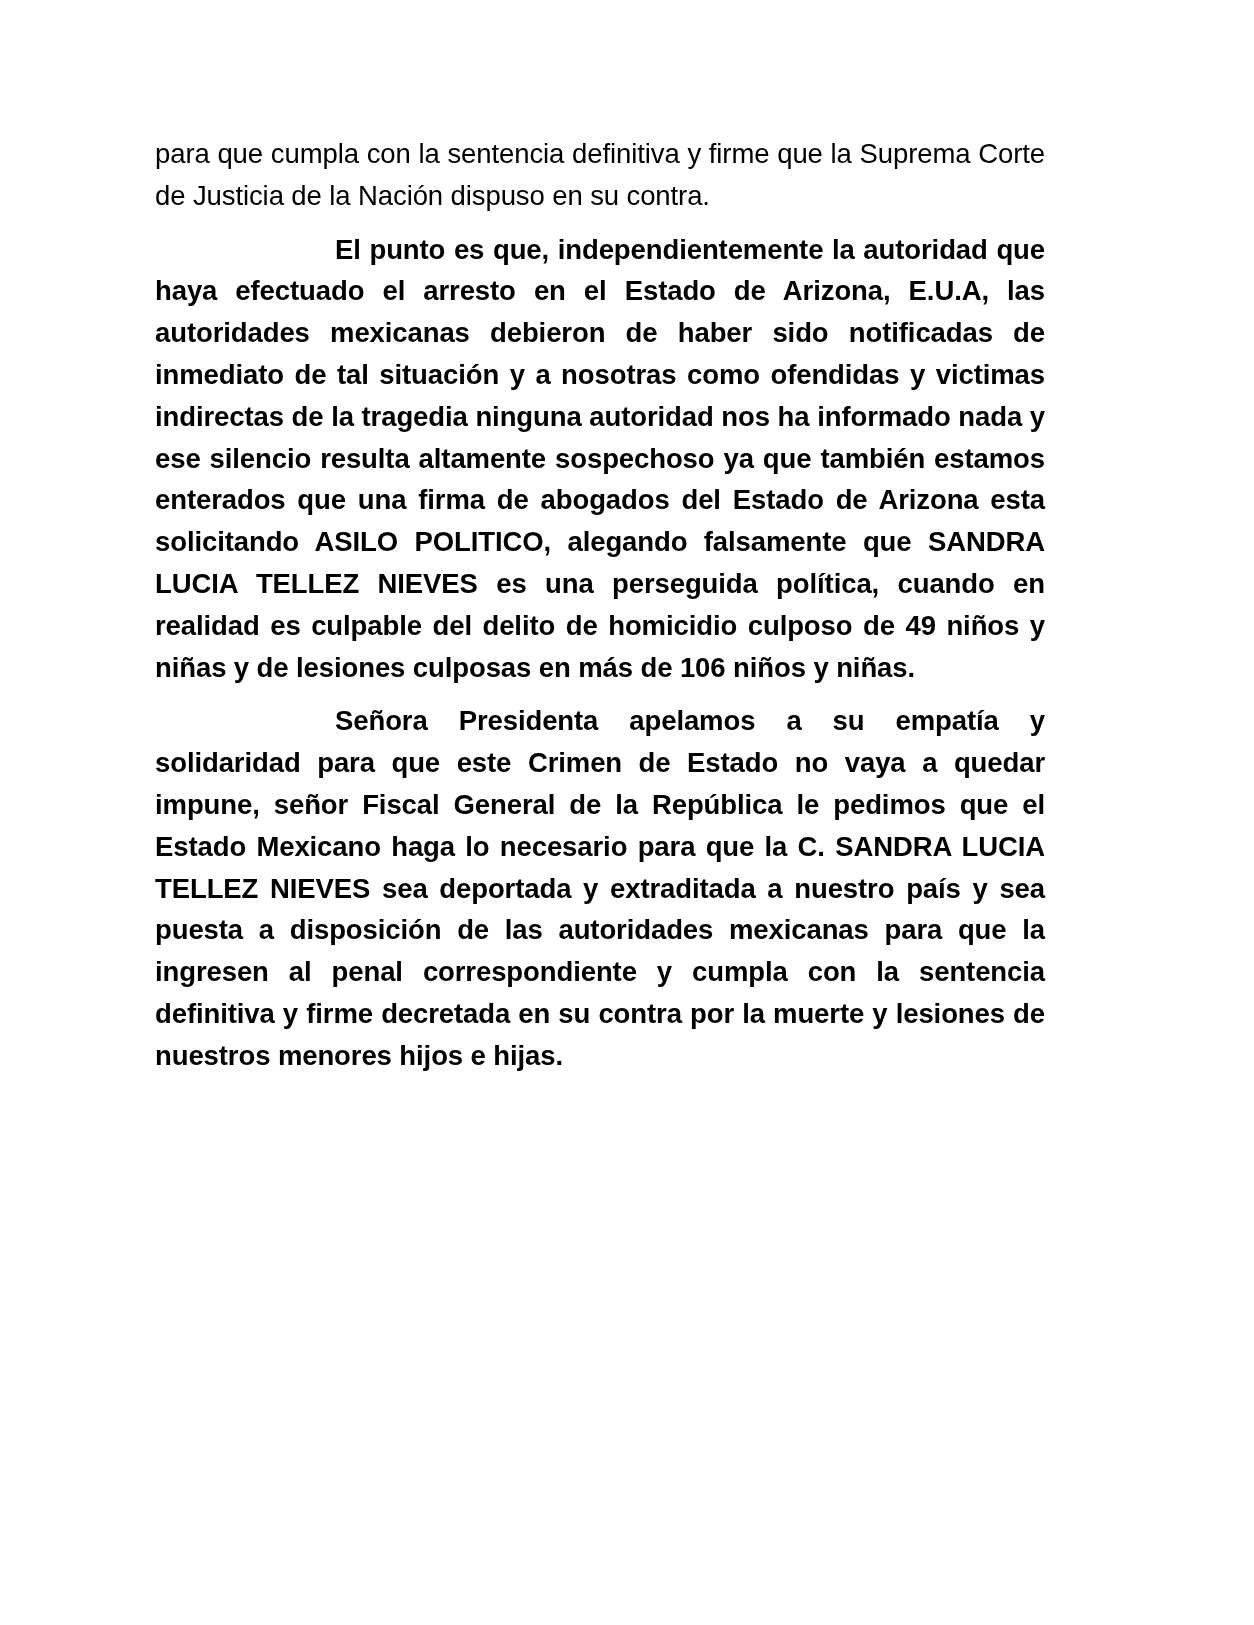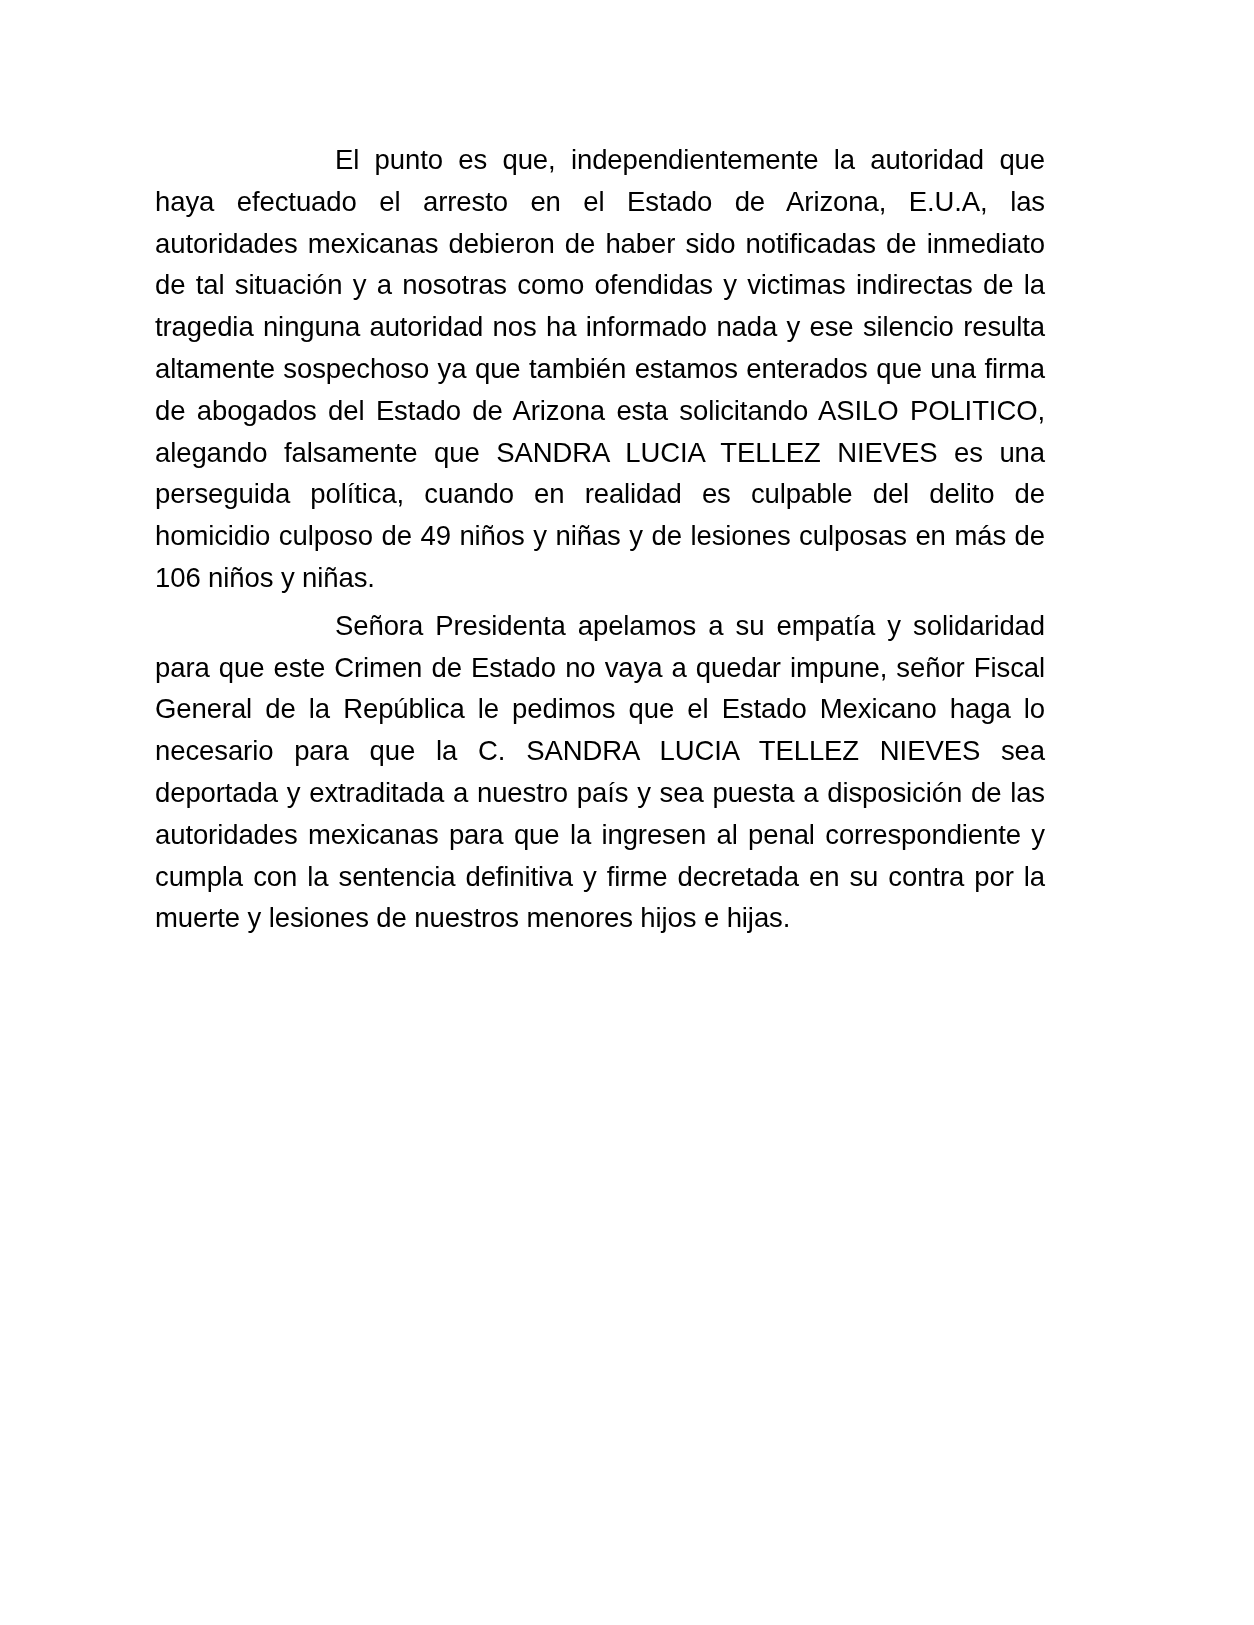--- a/index.html
+++ b/index.html
@@ -34,21 +34,22 @@
     line-height: 41.8px;
     color: #000000;
     font-stretch: condensed;
     transform-origin: left top;
     margin: 0 0 0 0;
     letter-spacing: -0.1px;
     font-family: "Liberation Sans Narrow", "Liberation Sans", sans-serif;
   }
   .para.indent {
     text-indent: 180px;
-    margin-top: 6px;
+    margin-top: 12px;
+    font-weight: bold;
   }
   .para.indent-first {
     margin-top: 0;
   }
 
   
   .sig-block {
     position: absolute;
     left: 0;
     top: 1150px;
@@ -56,20 +57,21 @@
     height: 360px;
   }
 </style>
 </head>
 <body>
 
 <div class="page">
 
   <div class="body-text">
 
+    <p class="para indent-first">para que cumpla con la sentencia definitiva y firme que la Suprema Corte de Justicia de la Nación dispuso en su contra.</p>
 
     <p class="para indent">El punto es que, independientemente la autoridad que haya efectuado el arresto en el Estado de Arizona, E.U.A, las autoridades mexicanas debieron de haber sido notificadas de inmediato de tal situación y a nosotras como ofendidas y victimas indirectas de la tragedia ninguna autoridad nos ha informado nada y ese silencio resulta altamente sospechoso ya que también estamos enterados que una firma de abogados del Estado de Arizona esta solicitando ASILO POLITICO, alegando falsamente que SANDRA LUCIA TELLEZ NIEVES es una perseguida política, cuando en realidad es culpable del delito de homicidio culposo de 49 niños y niñas y de lesiones culposas en más de 106 niños y niñas.</p>
 
     <p class="para indent">Señora Presidenta apelamos a su empatía y solidaridad para que este Crimen de Estado no vaya a quedar impune, señor Fiscal General de la República le pedimos que el Estado Mexicano haga lo necesario para que la C. SANDRA LUCIA TELLEZ NIEVES sea deportada y extraditada a nuestro país y sea puesta a disposición de las autoridades mexicanas para que la ingresen al penal correspondiente y cumpla con la sentencia definitiva y firme decretada en su contra por la muerte y lesiones de nuestros menores hijos e hijas.</p>
 
   </div>
 
   <div class="sig-block">
 
     

